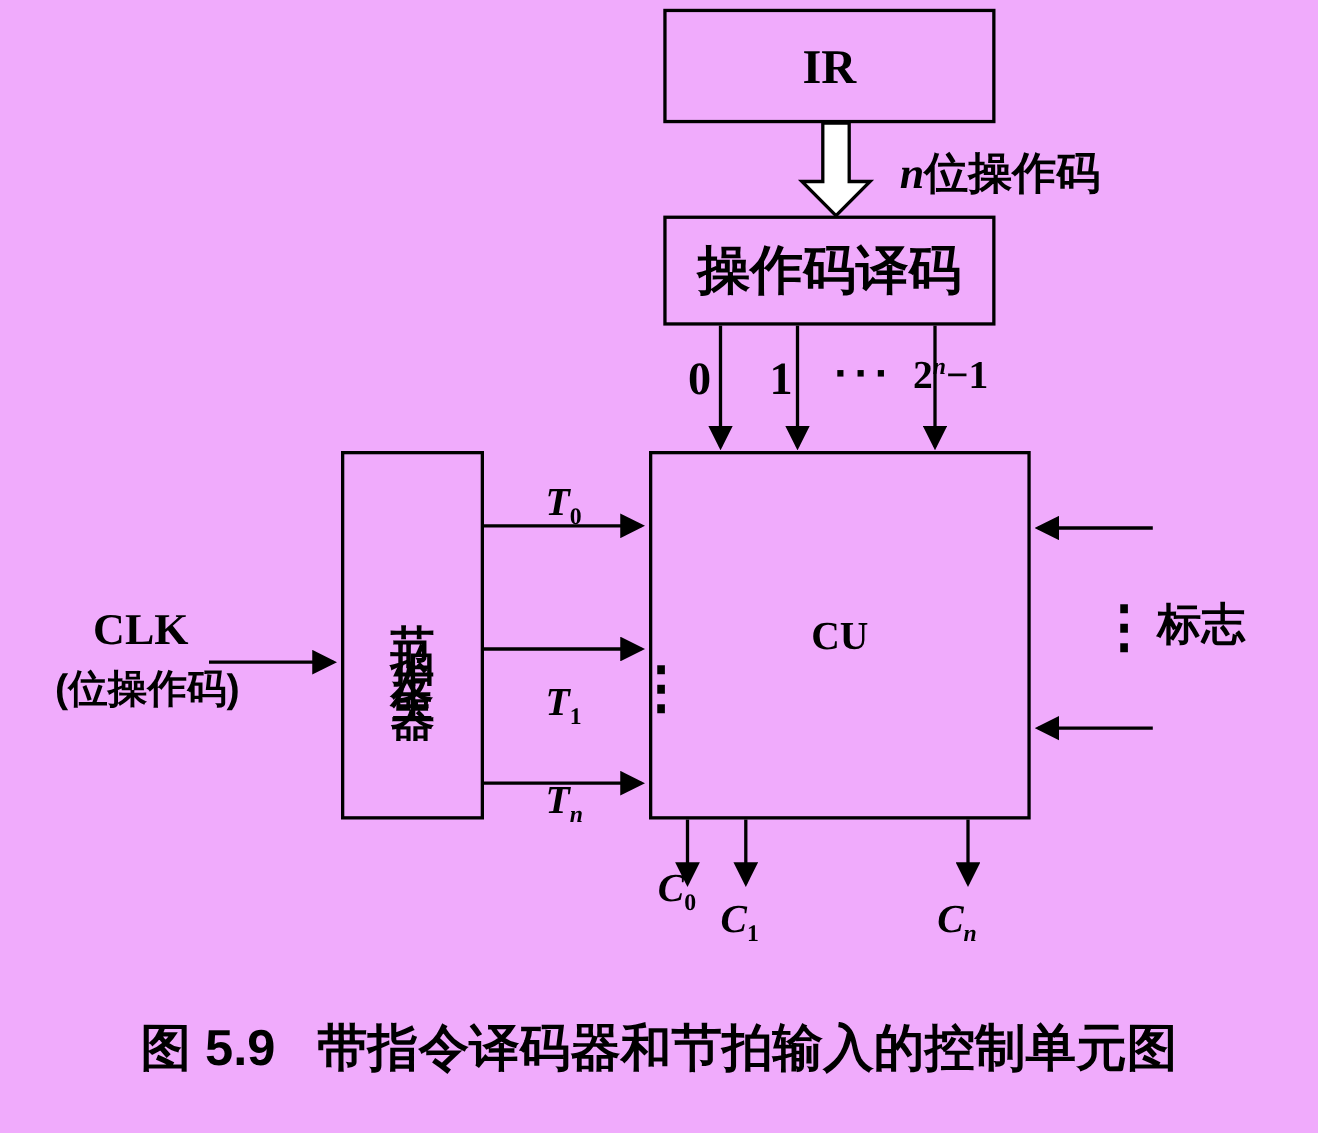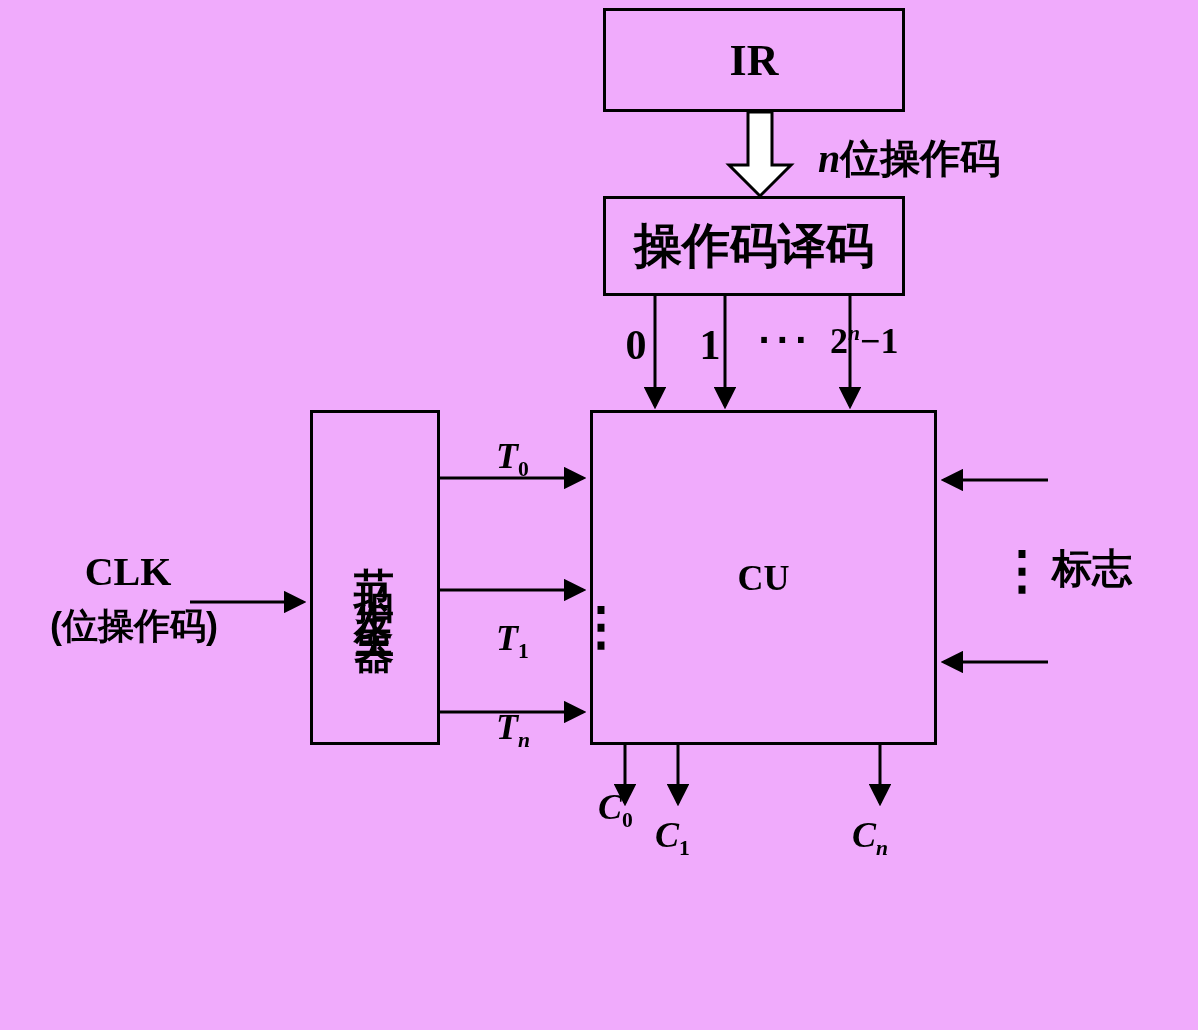--- a/index.html
+++ b/index.html
@@ -106,14 +106,17 @@
   <div class="lbl serif b it mathlbl" style="left:598px;top:788px;">
     <span>C</span><sub>0</sub>
   </div>
   <div class="lbl serif b it mathlbl" style="left:655px;top:816px;">
     <span>C</span><sub>1</sub>
   </div>
   <div class="lbl serif b it mathlbl" style="left:852px;top:816px;">
     <span>C</span><sub class="it">n</sub>
   </div>
 
+  <div class="caption">
+    <span class="gap">图 5.9</span><span>带指令译码器和节拍输入的控制单元图</span>
+  </div>
 
 </div>
 
 </body></html>

